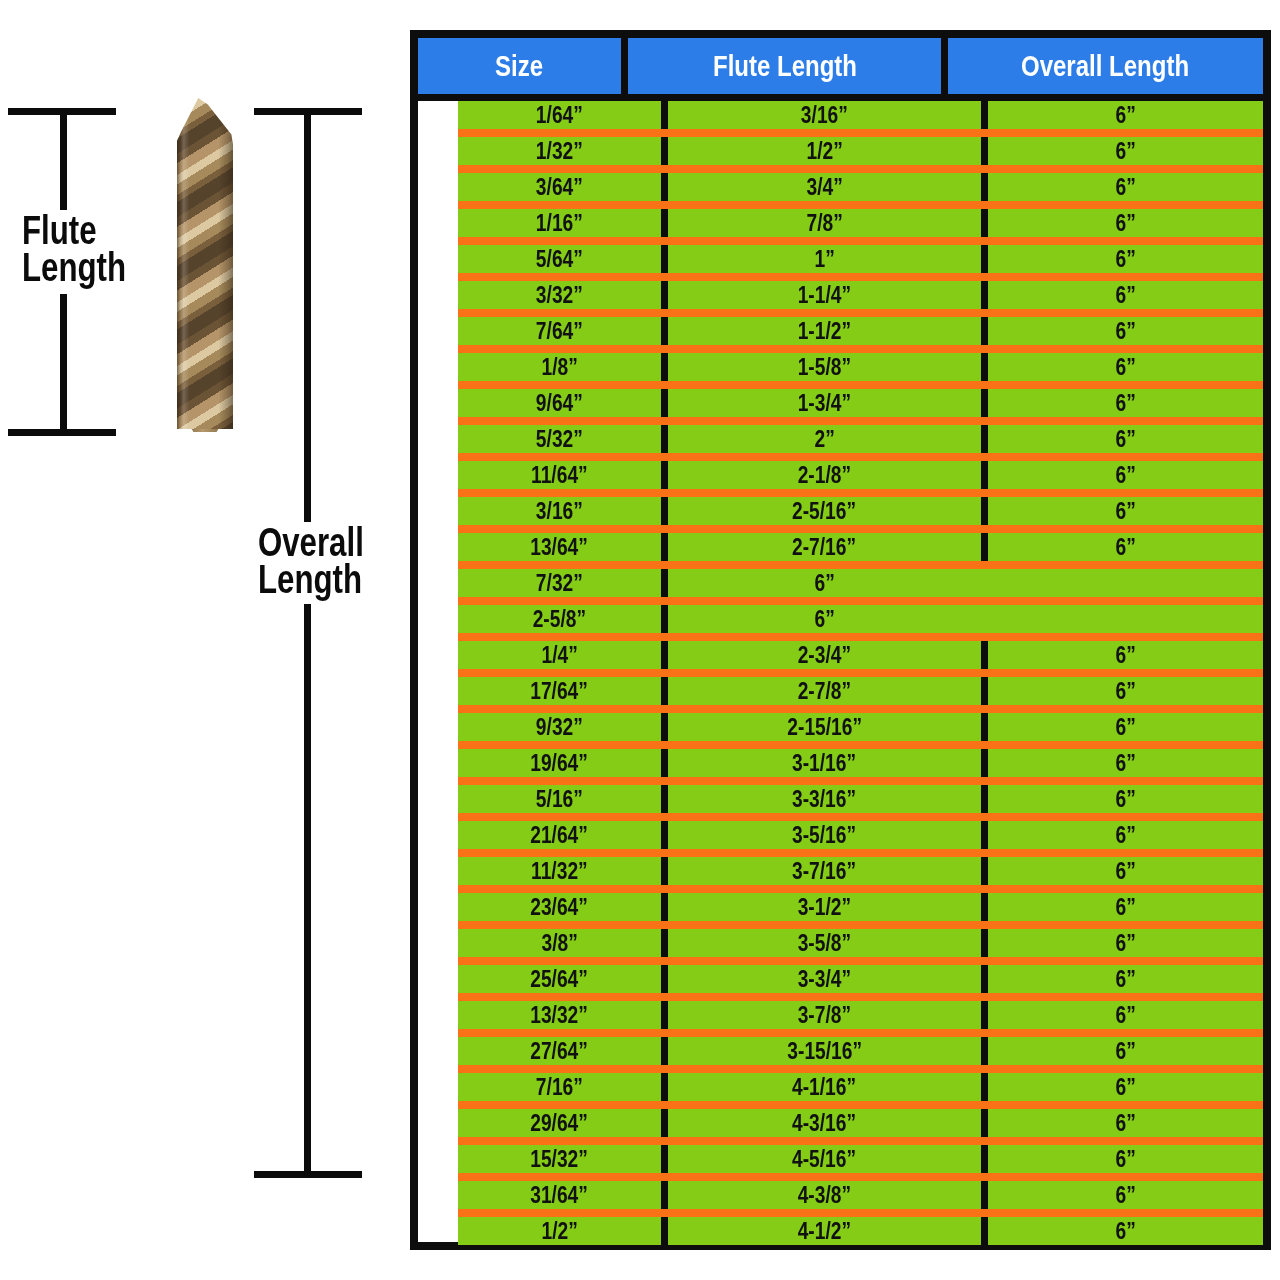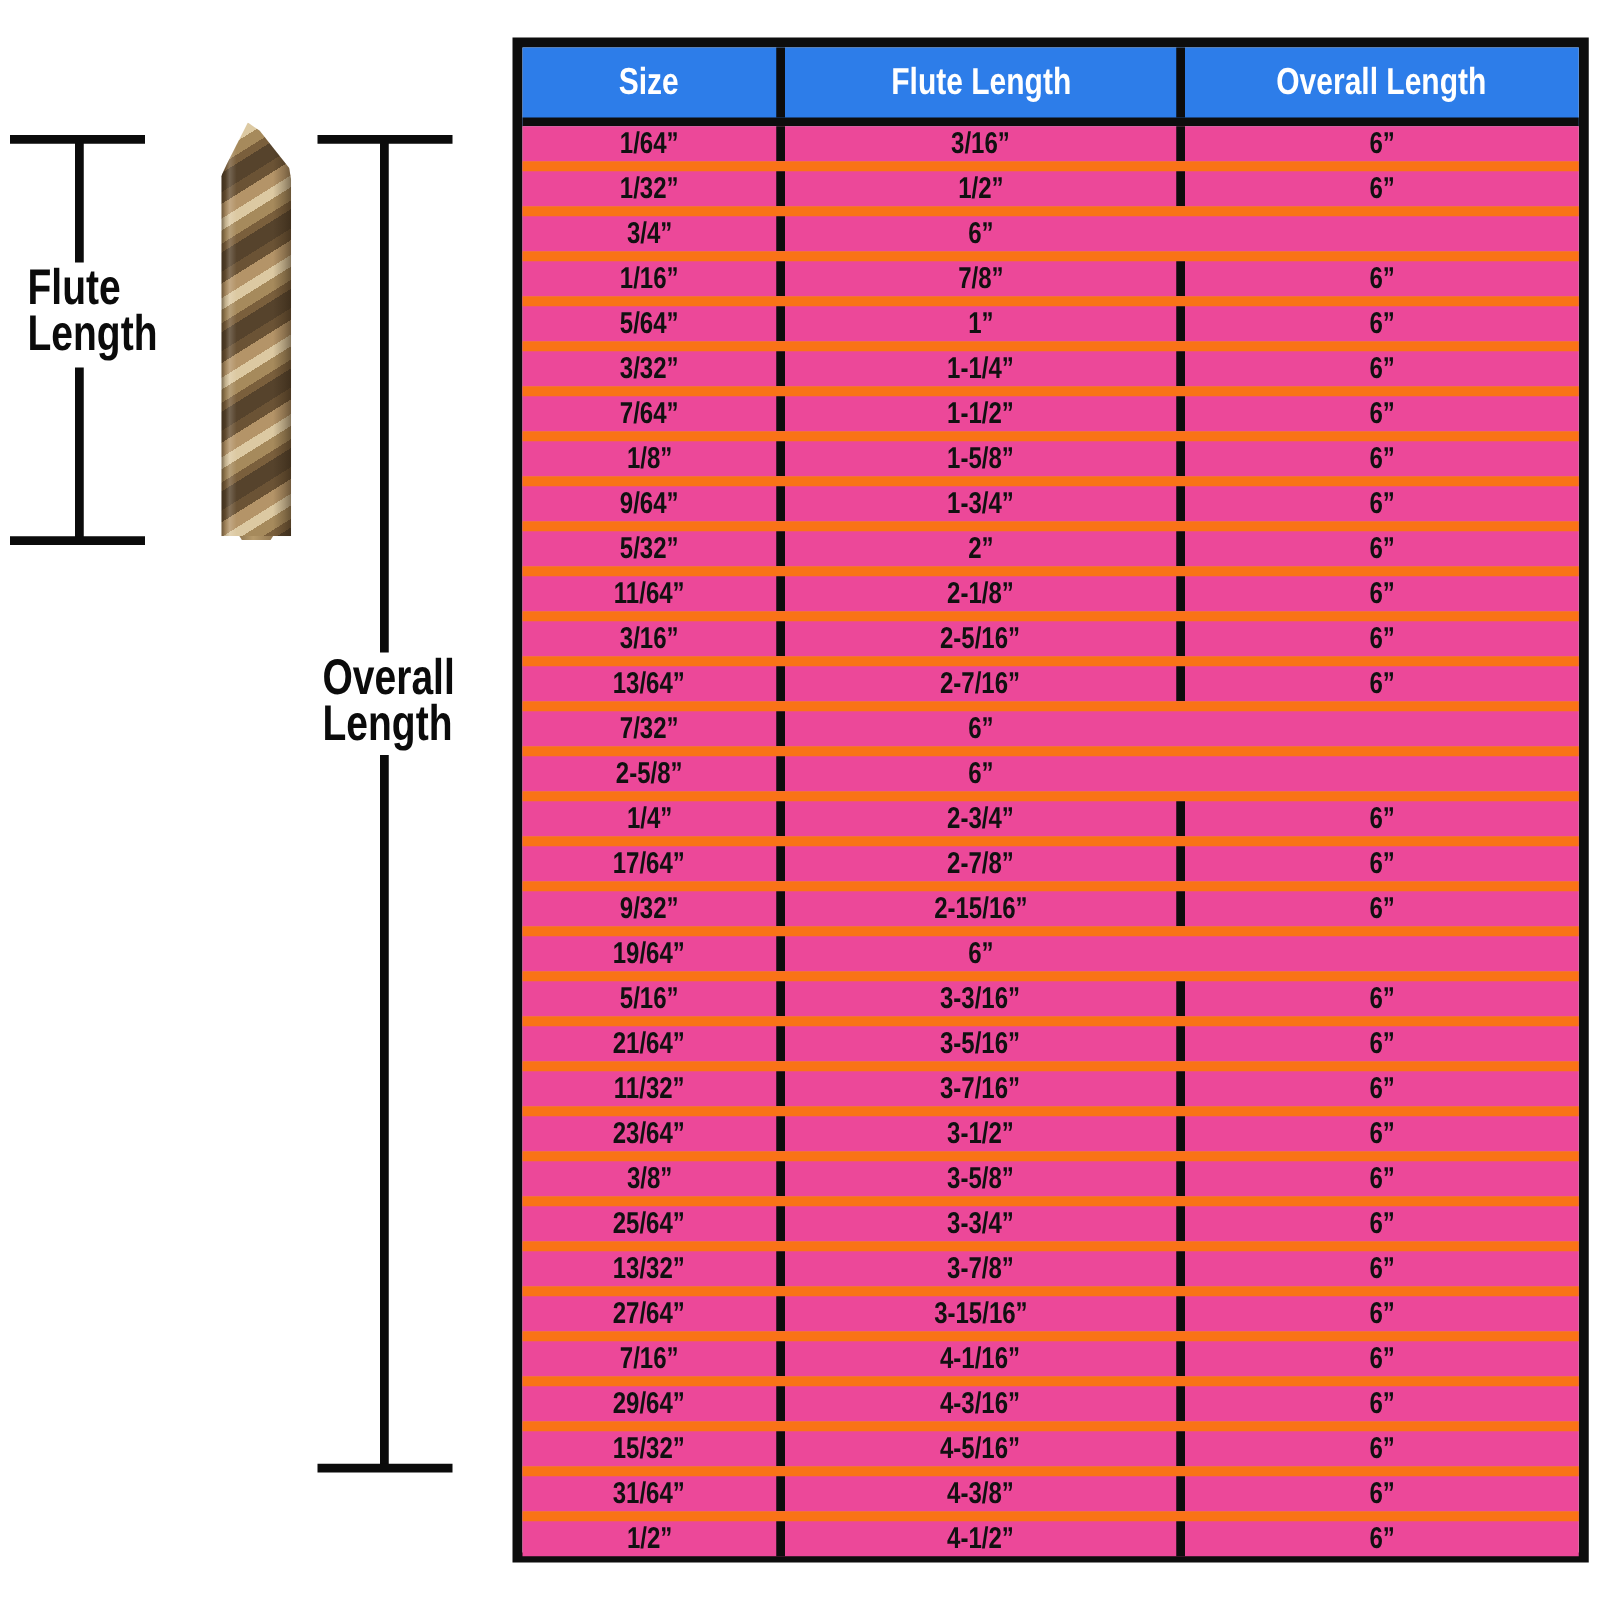--- a/index.html
+++ b/index.html
@@ -47,21 +47,21 @@
     box-sizing:border-box;border:8px solid #0d0d0d;
     display:flex;flex-direction:column;background:#ffffff;
   }
   .thead{
     height:56px;flex:0 0 56px;background:#2d7de9;
     border-bottom:7px solid #0d0d0d;
     display:grid;grid-template-columns:203px 320px 1fr;
   }
   .thead .tcell{color:#ffffff;font-size:30px;}
   .tbody{flex:1;display:flex;flex-direction:column;}
-  .trow{flex:1;display:grid;grid-template-columns:203px 320px 1fr;background:#ec4899;}
+  .trow{flex:1;display:grid;grid-template-columns:203px 320px 1fr;background:#84cc16;margin-left:40px;}
   .trow + .trow{border-top:8px solid #f97316;}
   .tcell{display:flex;align-items:center;justify-content:center;overflow:hidden;}
   .tcell + .tcell{border-left:7px solid #0d0d0d;}
   .tbody .tcell{color:#111111;font-size:24px;}
   .cond{display:inline-block;transform:scaleX(0.8);transform-origin:center;white-space:nowrap;}
 </style>
 </head>
 <body>
 
 <div>
@@ -116,20 +116,23 @@
     </div>
     <div class="tcell">
       <span class="cond">1/2”</span>
     </div>
     <div class="tcell">
       <span class="cond">6”</span>
     </div>
   </div>
       <div class="trow">
     <div class="tcell">
+      <span class="cond">3/64”</span>
+    </div>
+    <div class="tcell">
       <span class="cond">3/4”</span>
     </div>
     <div class="tcell">
       <span class="cond">6”</span>
     </div>
   </div>
       <div class="trow">
     <div class="tcell">
       <span class="cond">1/16”</span>
     </div>
@@ -284,20 +287,23 @@
     <div class="tcell">
       <span class="cond">2-15/16”</span>
     </div>
     <div class="tcell">
       <span class="cond">6”</span>
     </div>
   </div>
       <div class="trow">
     <div class="tcell">
       <span class="cond">19/64”</span>
+    </div>
+    <div class="tcell">
+      <span class="cond">3-1/16”</span>
     </div>
     <div class="tcell">
       <span class="cond">6”</span>
     </div>
   </div>
       <div class="trow">
     <div class="tcell">
       <span class="cond">5/16”</span>
     </div>
     <div class="tcell">

